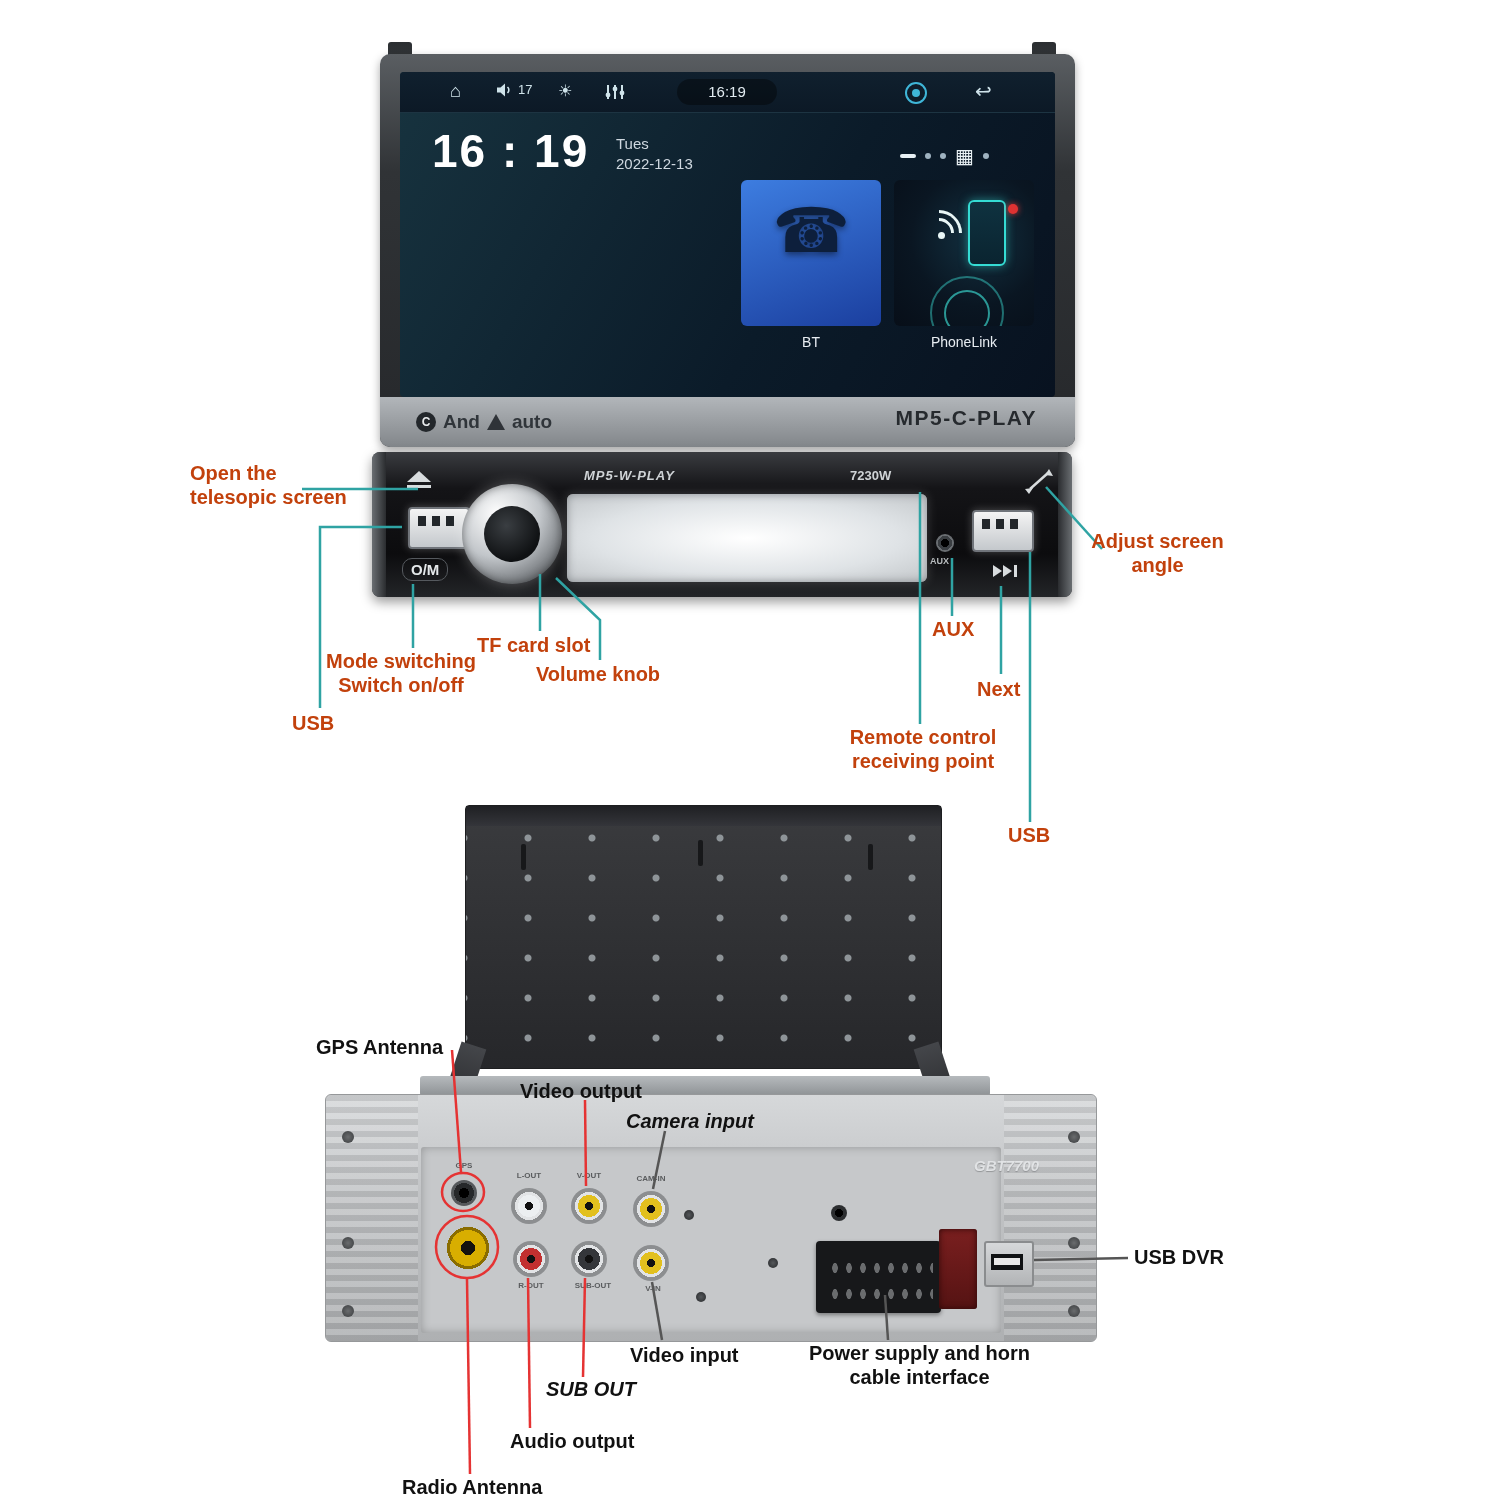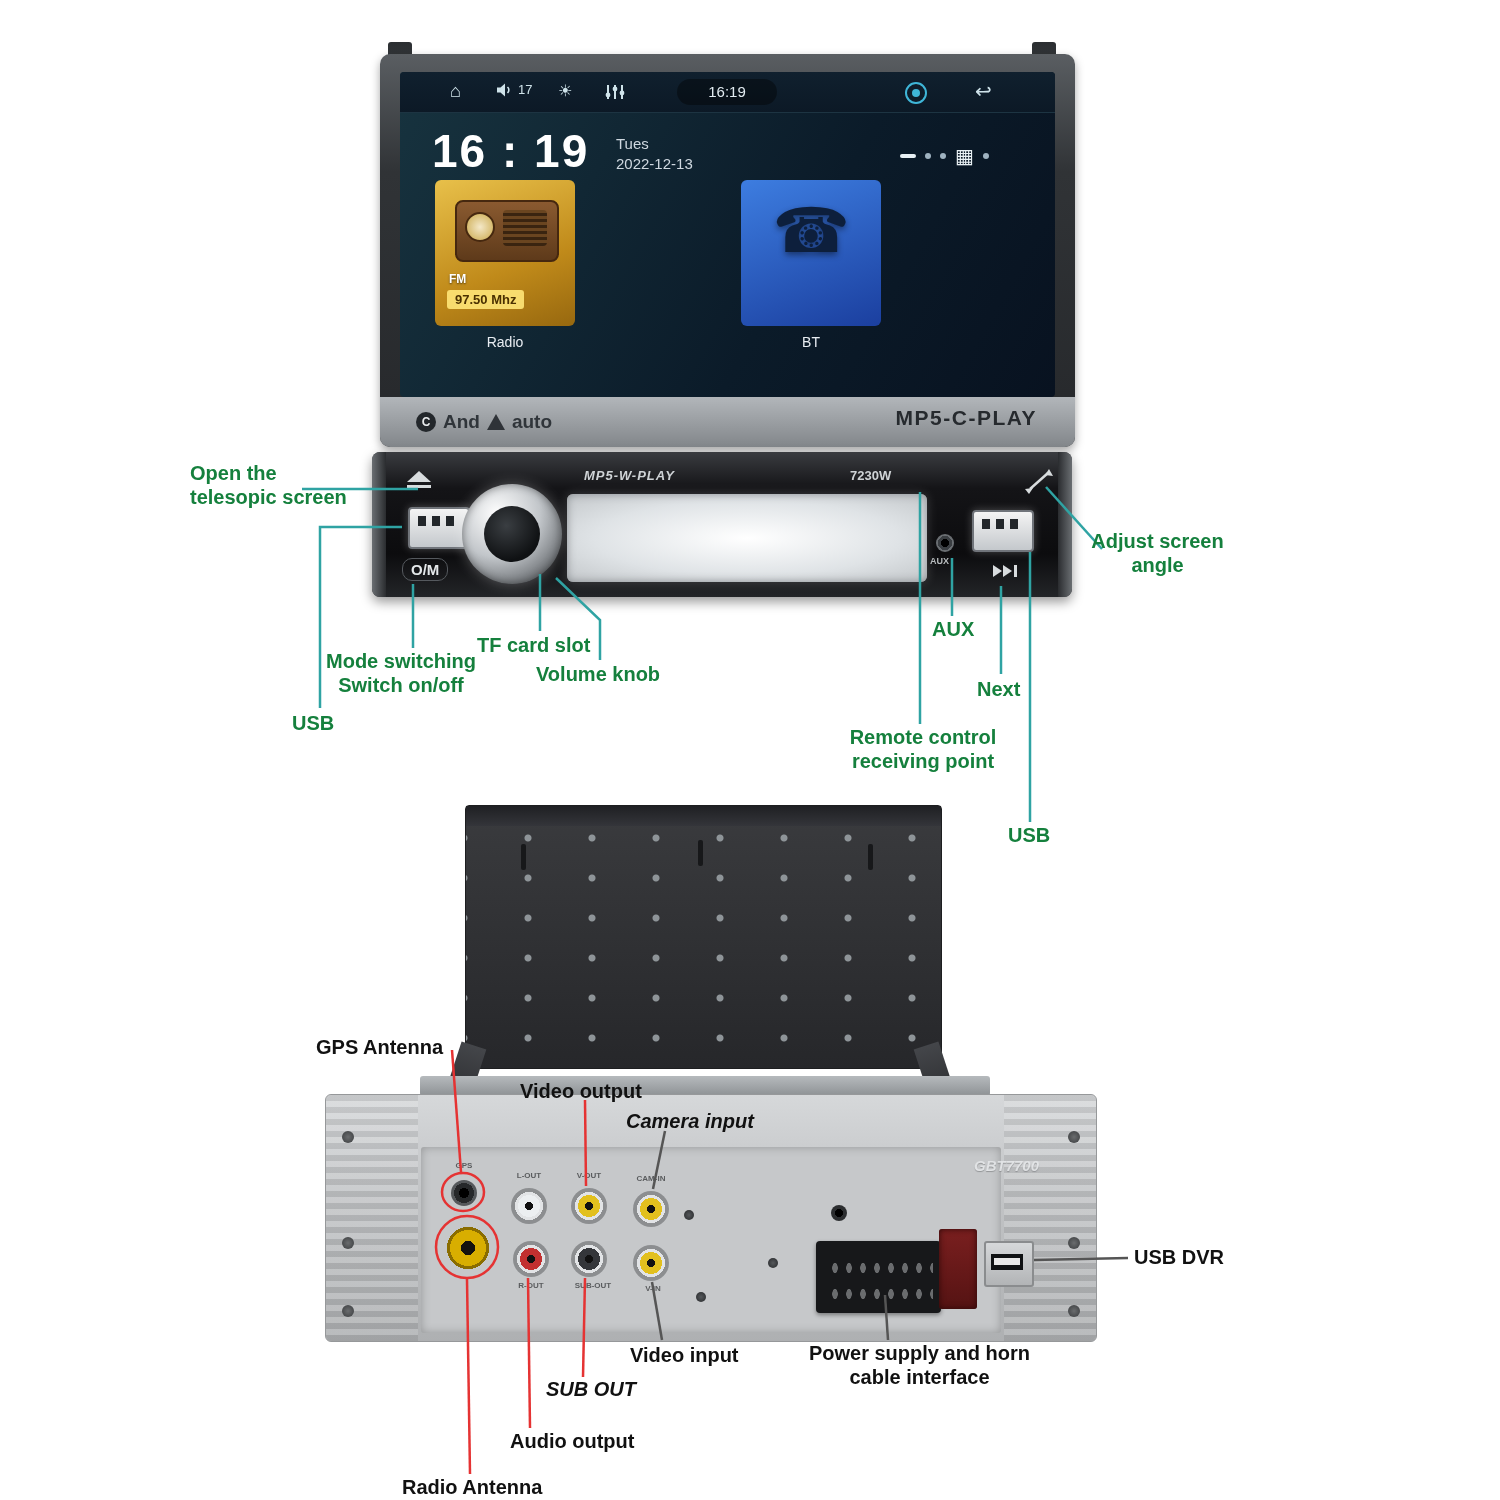--- a/index.html
+++ b/index.html
@@ -3,21 +3,21 @@
 <meta charset="utf-8">
 <style>
   html,body{margin:0;padding:0;background:#fff;}
   #canvas{position:relative;width:1500px;height:1500px;background:#fff;overflow:hidden;
           font-family:"Liberation Sans","DejaVu Sans",sans-serif;}
 
   
   #lines{position:absolute;left:0;top:0;width:1500px;height:1500px;z-index:8;pointer-events:none;}
 
   
-  .callout{position:absolute;z-index:9;font-weight:bold;font-size:20px;line-height:1.18;color:#15803d;}
+  .callout{position:absolute;z-index:9;font-weight:bold;font-size:20px;line-height:1.18;color:#c2410c;}
   .callout.bottom{color:#111;}
   .ctr{text-align:center;}
 
   
   .top-unit{position:absolute;left:380px;top:42px;width:695px;height:405px;z-index:3;}
   .hinge{position:absolute;top:0;width:24px;height:48px;background:linear-gradient(#2b2e31,#43464a);border-radius:3px;}
   .hinge.l{left:8px;} .hinge.r{left:652px;}
   .bezel{position:absolute;left:0;top:12px;width:695px;height:393px;border-radius:10px;
          background:linear-gradient(#5a5e62,#303336 30%,#26282b);box-shadow:0 4px 10px rgba(0,0,0,.35);}
   .screen{position:absolute;left:20px;top:30px;width:655px;height:325px;border-radius:4px;overflow:hidden;
@@ -210,43 +210,41 @@
         <div>2022-12-13</div>
       </div>
       <div class="pager">
         <span class="dash"></span>
         <span class="pdot"></span>
         <span class="pdot"></span>
         <span class="grid-glyph">▦</span>
         <span class="pdot"></span>
       </div>
 
-      <div class="tile t1">
-        <div class="art art-radio">
-          <div class="radio-body">
-            <div class="radio-dial"></div>
-            <div class="radio-grill"></div>
-          </div>
-          <div class="radio-fm">FM</div>
-          <div class="radio-freq">
-            <span>97.50</span>
-            <span>Mhz</span>
-          </div>
-        </div>
-        <div class="tile-label">Radio</div>
-      </div>
 
 
       <div class="tile t3">
         <div class="art art-bt">
           <div class="bt-phone">☎</div>
         </div>
         <div class="tile-label">BT</div>
       </div>
 
+      <div class="tile t4">
+        <div class="art art-pl">
+          <div class="pl-arc pl-a1"></div>
+          <div class="pl-arc pl-a2"></div>
+          <div class="pl-adot"></div>
+          <div class="pl-phone"></div>
+          <div class="pl-red"></div>
+          <div class="pl-rip1"></div>
+          <div class="pl-rip2"></div>
+        </div>
+        <div class="tile-label">PhoneLink</div>
+      </div>
     </div>
 
     <div class="brand-bar">
       <div class="brand-left">
         <span class="cp-circle">C</span>
         <span>And</span>
         <span class="aa-tri"></span>
         <span>auto</span>
       </div>
       <div class="brand-right">MP5-C-PLAY</div>

